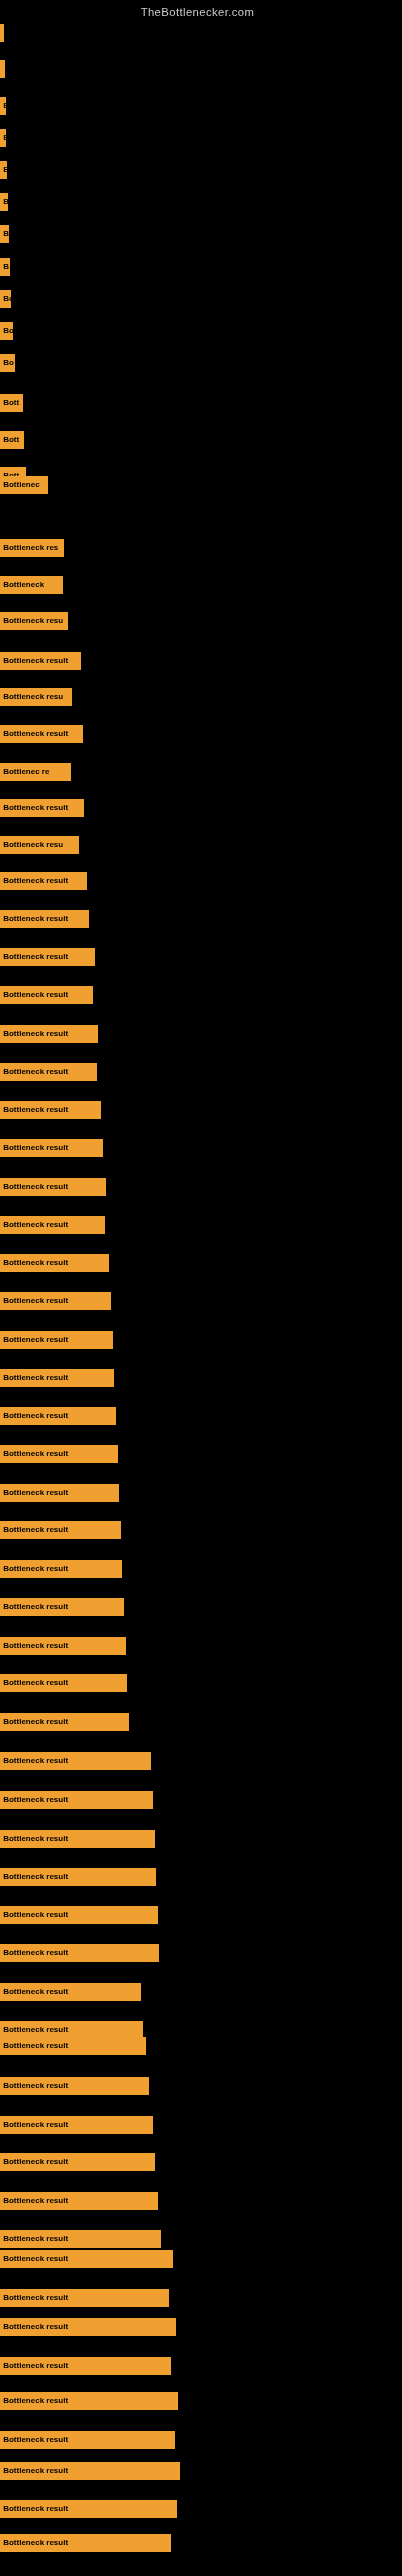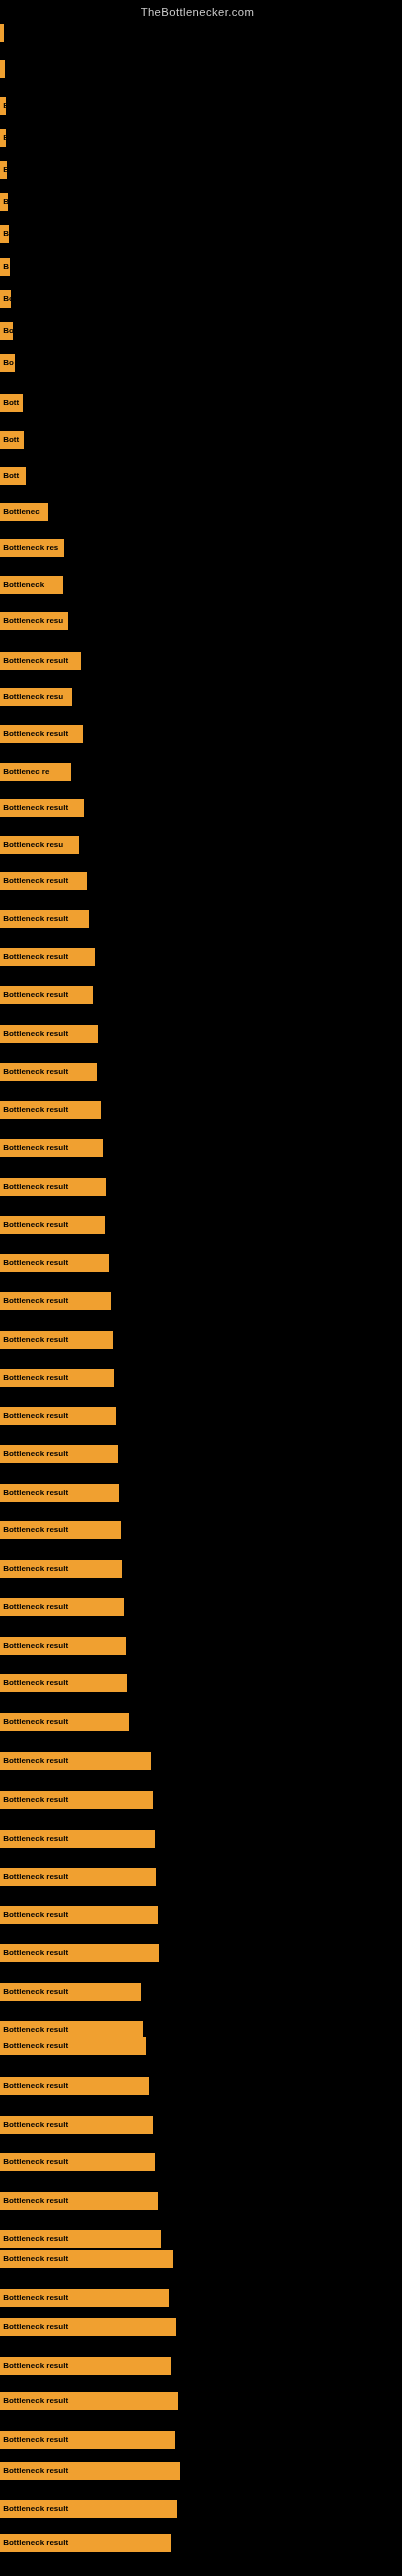--- a/index.html
+++ b/index.html
@@ -83,21 +83,21 @@
     </div>
     <div class="bar-item" style="top: 394px; width: 22.5px;">
       <span class="bar-label">Bott</span>
     </div>
     <div class="bar-item" style="top: 431px; width: 24px;">
       <span class="bar-label">Bott</span>
     </div>
     <div class="bar-item" style="top: 467px; width: 26px;">
       <span class="bar-label">Bott</span>
     </div>
-    <div class="bar-item" style="top: 503px; width: 48px;">
+    <div class="bar-item" style="top: 476px; width: 48px;">
       <span class="bar-label">Bottlenec</span>
     </div>
     <div class="bar-item" style="top: 539px; width: 64px;">
       <span class="bar-label">Bottleneck res</span>
     </div>
     <div class="bar-item" style="top: 576px; width: 63px;">
       <span class="bar-label">Bottleneck</span>
     </div>
     <div class="bar-item" style="top: 612px; width: 68px;">
       <span class="bar-label">Bottleneck resu</span>

